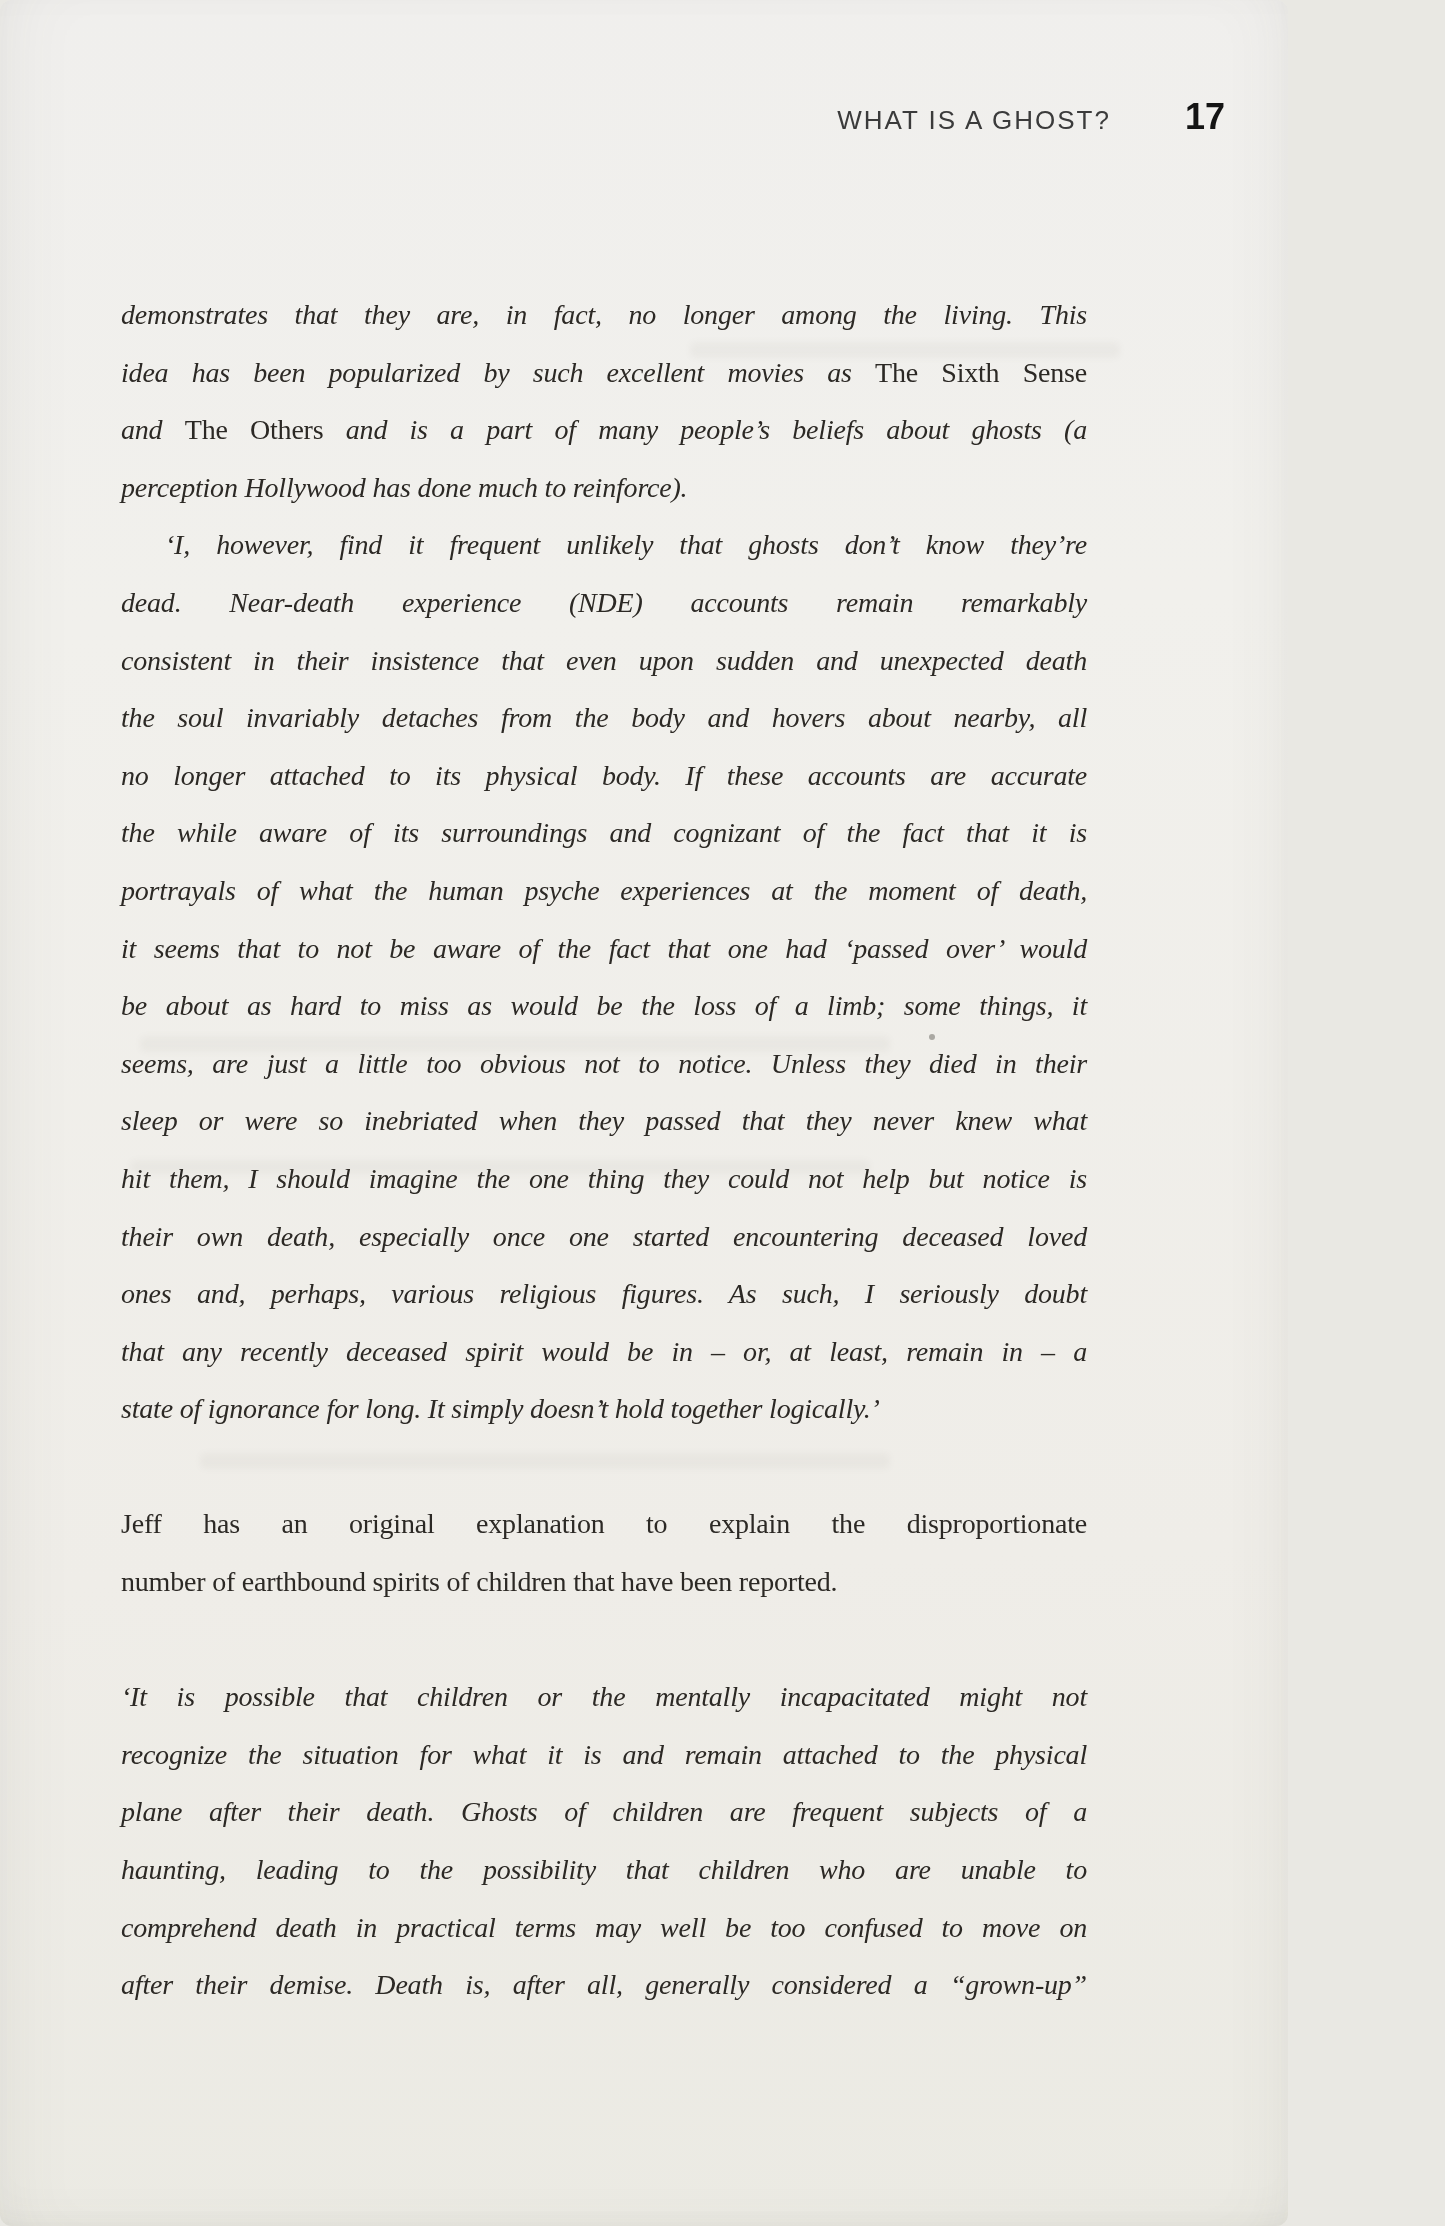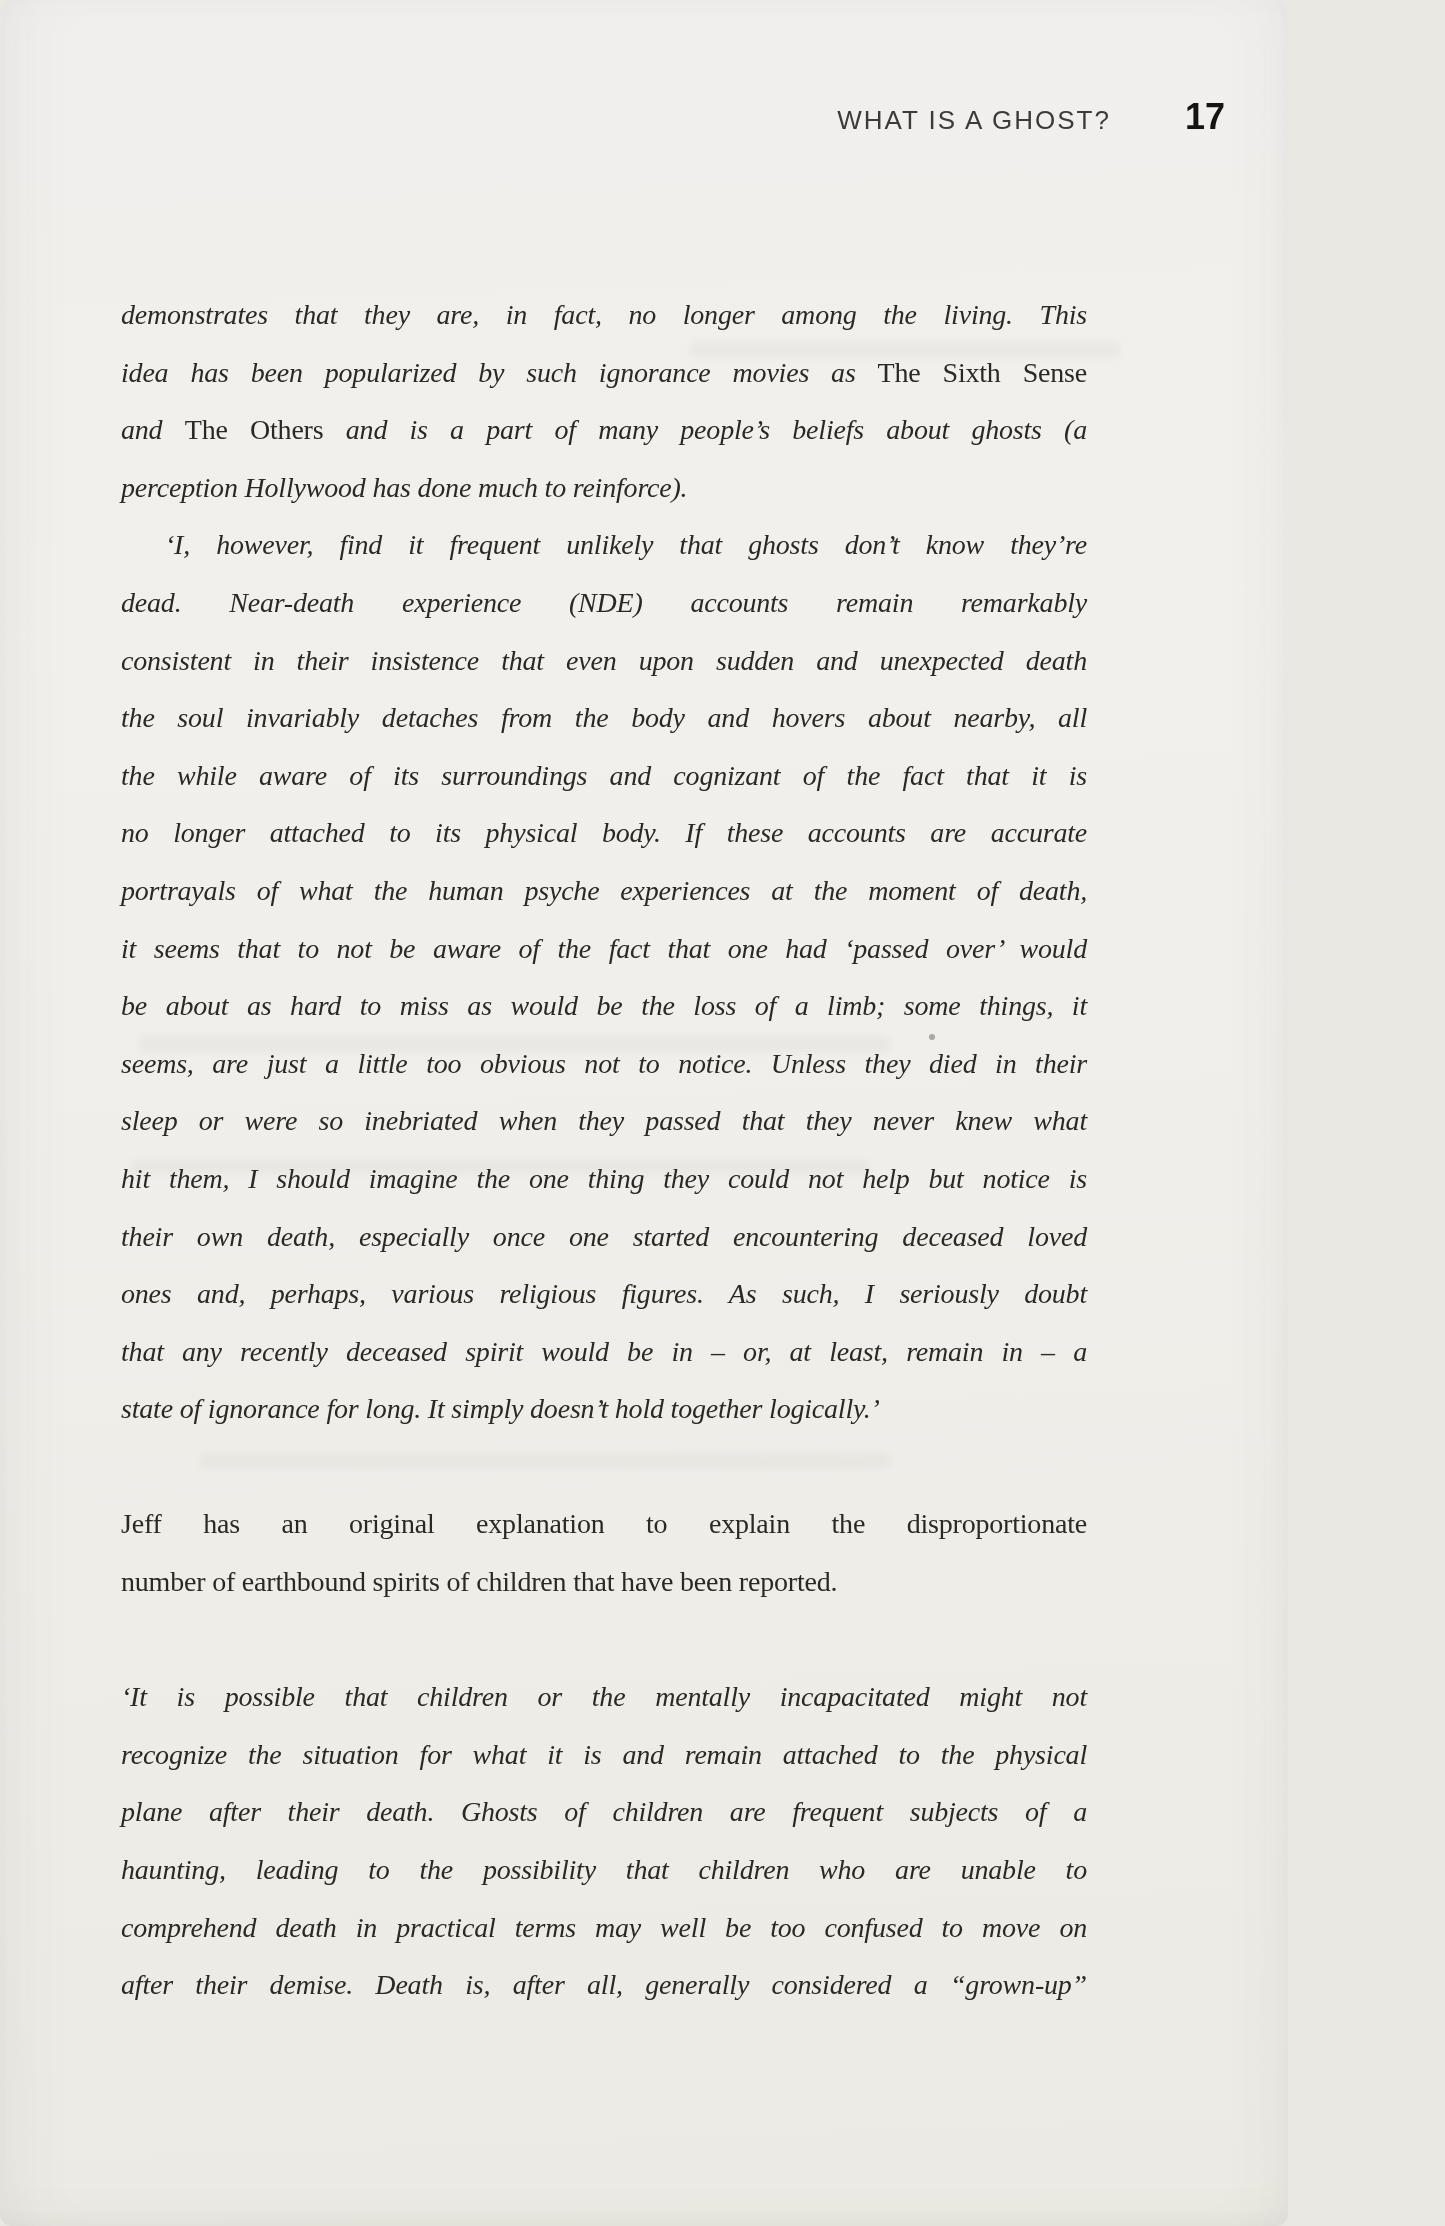--- a/index.html
+++ b/index.html
@@ -101,31 +101,31 @@
 
   <div class="artifact a1"></div>
   <div class="artifact a2"></div>
   <div class="artifact a3"></div>
   <div class="artifact a4"></div>
   <div class="speck"></div>
 
   <div class="text-block" id="text-block">
       <div class="para italic">
         <div class="line"><span class="seg">demonstrates that they are, in fact, no longer among the living. This</span></div>
-        <div class="line"><span class="seg">idea has been popularized by such ignorance movies as </span><span class="seg roman">The Sixth Sense</span></div>
+        <div class="line"><span class="seg">idea has been popularized by such excellent movies as </span><span class="seg roman">The Sixth Sense</span></div>
         <div class="line"><span class="seg">and </span><span class="seg roman">The Others</span><span class="seg"> and is a part of many people’s beliefs about ghosts (a</span></div>
         <div class="line ragged"><span class="seg">perception Hollywood has done much to reinforce).</span></div>
       </div>
       <div class="para italic">
         <div class="line indent"><span class="seg">‘I, however, find it frequent unlikely that ghosts don’t know they’re</span></div>
         <div class="line"><span class="seg">dead. Near-death experience (NDE) accounts remain remarkably</span></div>
         <div class="line"><span class="seg">consistent in their insistence that even upon sudden and unexpected death</span></div>
         <div class="line"><span class="seg">the soul invariably detaches from the body and hovers about nearby, all</span></div>
+        <div class="line"><span class="seg">no longer attached to its physical body. If these accounts are accurate</span></div>
         <div class="line"><span class="seg">the while aware of its surroundings and cognizant of the fact that it is</span></div>
-        <div class="line"><span class="seg">no longer attached to its physical body. If these accounts are accurate</span></div>
         <div class="line"><span class="seg">portrayals of what the human psyche experiences at the moment of death,</span></div>
         <div class="line"><span class="seg">it seems that to not be aware of the fact that one had ‘passed over’ would</span></div>
         <div class="line"><span class="seg">be about as hard to miss as would be the loss of a limb; some things, it</span></div>
         <div class="line"><span class="seg">seems, are just a little too obvious not to notice. Unless they died in their</span></div>
         <div class="line"><span class="seg">sleep or were so inebriated when they passed that they never knew what</span></div>
         <div class="line"><span class="seg">hit them, I should imagine the one thing they could not help but notice is</span></div>
         <div class="line"><span class="seg">their own death, especially once one started encountering deceased loved</span></div>
         <div class="line"><span class="seg">ones and, perhaps, various religious figures. As such, I seriously doubt</span></div>
         <div class="line"><span class="seg">that any recently deceased spirit would be in – or, at least, remain in – a</span></div>
         <div class="line ragged"><span class="seg">state of ignorance for long. It simply doesn’t hold together logically.’</span></div>

